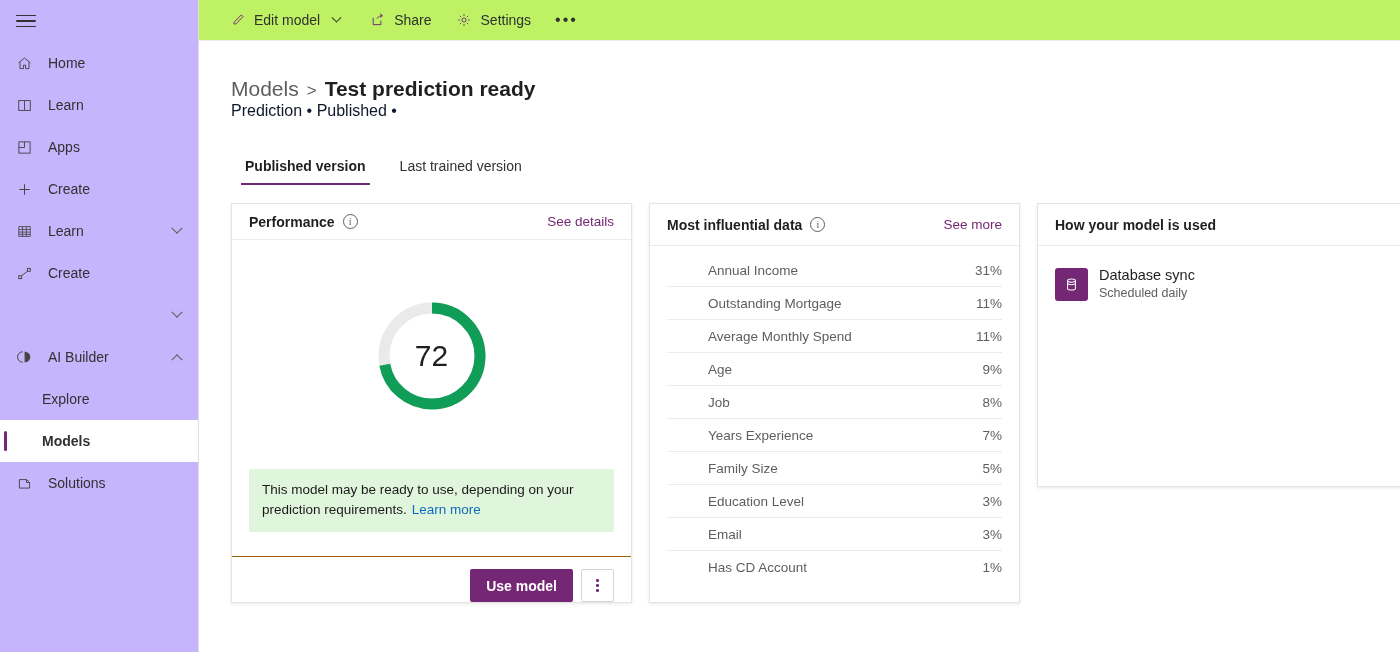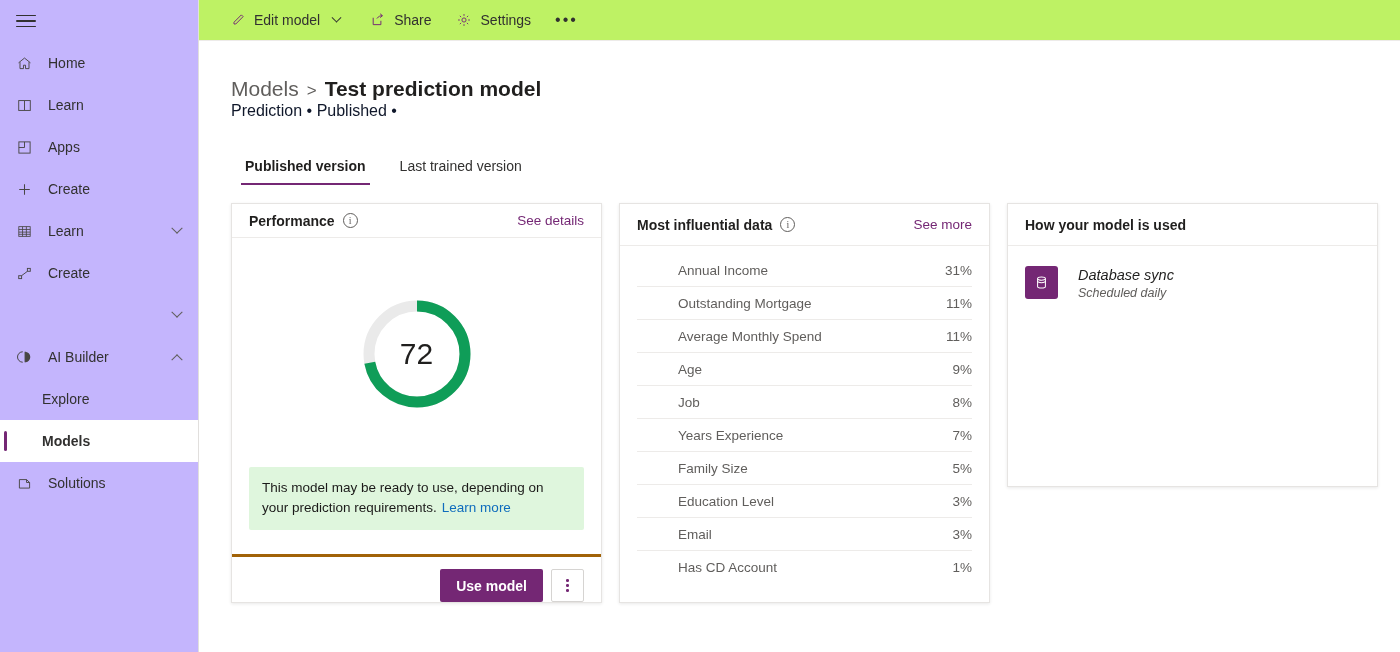--- a/index.html
+++ b/index.html
@@ -92,21 +92,21 @@
     height: 2.5px; background: #742774;
   }
 
   
   .cards { display: flex; gap: 17px; margin-top: 18px; padding-right: 20px; }
   .card {
     background: #ffffff; border: 1px solid #e6e4e2;
     box-shadow: 0 1.2px 3.2px rgba(0,0,0,0.09);
     display: flex; flex-direction: column;
   }
-  .card-perf { width: 371px; height: 400px; }
+  .card-perf { width: 401px; height: 400px; }
   .card-infl { width: 371px; height: 400px; }
   .card-used { width: 371px; height: 284px; }
   .card-head {
     height: 42px; display: flex; align-items: center;
     padding: 0 17px; border-bottom: 1px solid #edebe9;
   }
   .card-title { font-size: 14px; font-weight: 700; color: #201f1e; }
   .info-icon {
     width: 15px; height: 15px; margin-left: 8px;
     border: 1.2px solid #605e5c; border-radius: 50%;
@@ -133,21 +133,21 @@
   }
 
   .banner {
     background: #dff6dd; border-radius: 2px;
     padding: 11px 13px 12px 13px; margin: 6px 0 0 0;
     font-size: 13.5px; line-height: 20px; color: #1b1a19;
   }
   .banner a { color: #0f6cbd; text-decoration: none; cursor: pointer; margin-left: 5px; }
 
   .card-footer {
-    border-top: 3px solid #a16207; margin: 0 -17px;
+    border-top: 1px solid #a16207; margin: 0 -17px;
     padding: 12px 17px 0 17px;
     display: flex; justify-content: flex-end; align-items: center; gap: 8px;
     margin-top: 24px;
   }
   .btn-primary {
     background: #742774; color: #ffffff; border: none;
     font-size: 14px; font-weight: 700; font-family: "Liberation Sans", sans-serif;
     padding: 0 16px; height: 33px; cursor: pointer; border-radius: 2px;
   }
   .btn-more {
@@ -163,21 +163,21 @@
   .infl-row {
     display: flex; align-items: center; justify-content: space-between;
     height: 33px; border-bottom: 1px solid #edebe9;
     font-size: 13.5px; color: #605e5c;
   }
   .infl-row:last-child { border-bottom: none; }
   .infl-name { white-space: nowrap; margin-left: 41px; }
   .infl-val { color: #605e5c; }
 
   
-  .usage-item { display: flex; gap: 20px; padding-top: 20px; cursor: pointer; font-style: italic; }
+  .usage-item { display: flex; align-items: center; gap: 11px; padding-top: 20px; cursor: pointer; }
   .usage-icon {
     width: 33px; height: 33px; background: #742774; border-radius: 3px;
     display: flex; align-items: center; justify-content: center; flex: 0 0 33px;
   }
   .usage-text .u-title { font-size: 14.5px; color: #201f1e; line-height: 19px; }
   .usage-text .u-sub { font-size: 12.5px; color: #605e5c; line-height: 17px; }
 </style>
 </head>
 <body>
 
@@ -336,21 +336,21 @@
       <div class="cmd">
         <span class="ellipsis">•••</span>
       </div>
     </div>
 
     <div class="content">
 
       <div class="breadcrumb">
         <span class="bc-link">Models</span>
         <span class="bc-sep">&gt;</span>
-        <span class="bc-current">Test prediction model</span>
+        <span class="bc-current">Test prediction ready</span>
       </div>
 
       <div class="subtitle">Prediction • Published •</div>
 
       <div class="tabs">
         <div class="tab active">Published version</div>
         <div class="tab">Last trained version</div>
       </div>
 
       <div class="cards">

